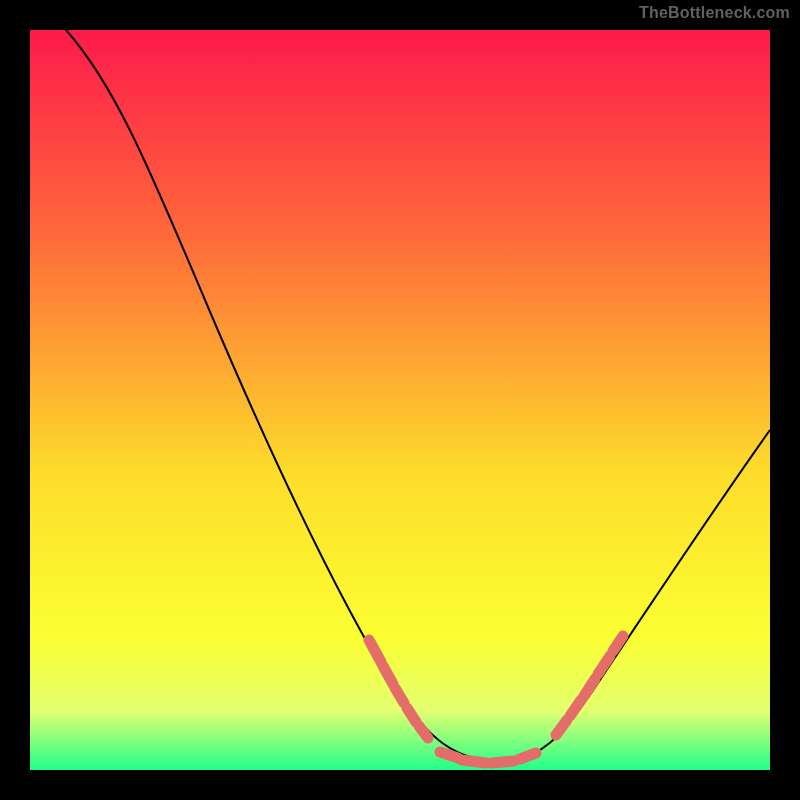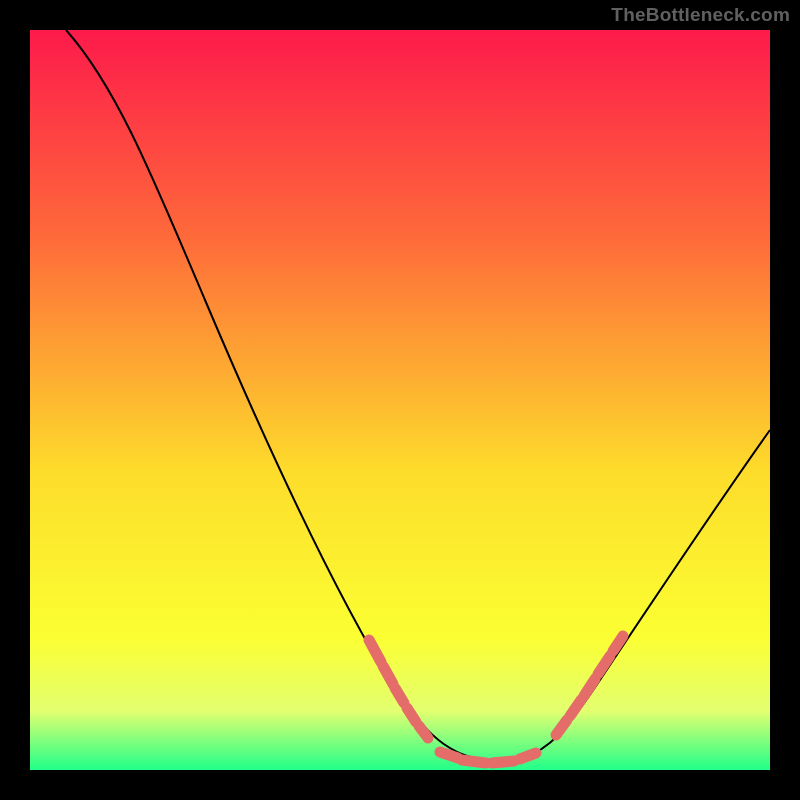--- a/index.html
+++ b/index.html
@@ -14,21 +14,21 @@
   .stage {
     position: relative;
     width: 800px;
     height: 800px;
     background: #000;
   }
   .watermark {
     position: absolute;
     top: 4px;
     right: 10px;
-    font-size: 19px;
+    font-size: 16px;
     font-weight: 600;
     color: #606060;
     letter-spacing: 0.2px;
     z-index: 10;
   }
   svg.plot {
     position: absolute;
     left: 0;
     top: 0;
     width: 800px;

